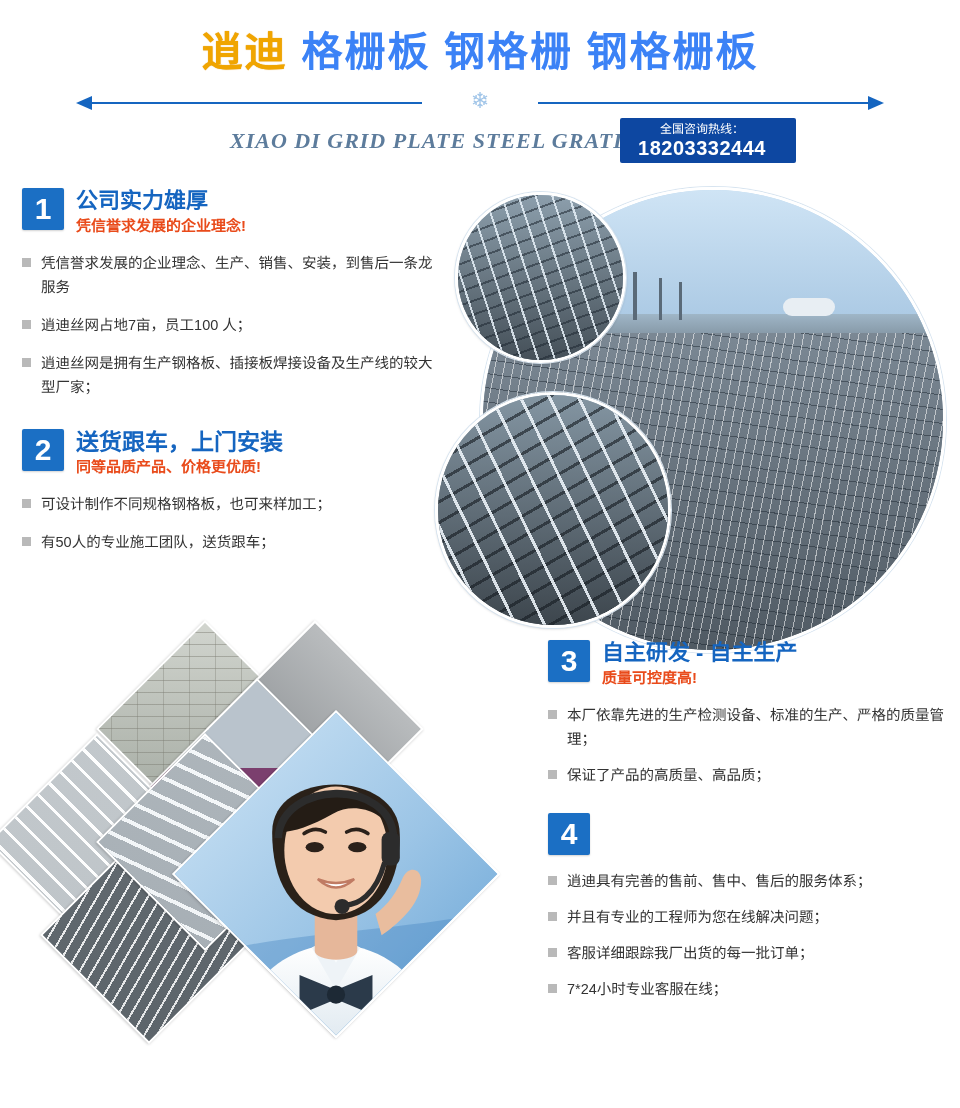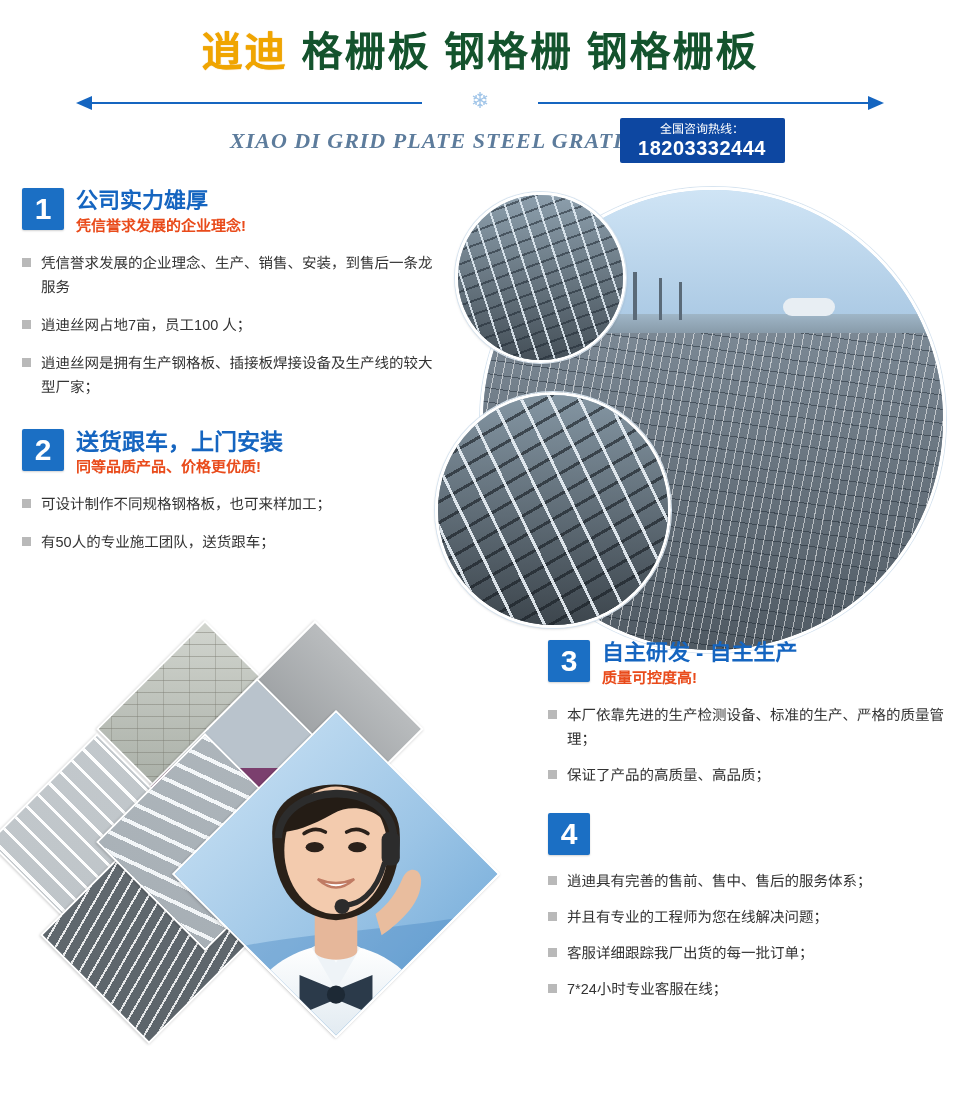--- a/index.html
+++ b/index.html
@@ -29,21 +29,21 @@
     font-size: 41px;
     font-weight: bold;
     letter-spacing: 2px;
     white-space: nowrap;
   }
   .header-title .brand {
     color: #f0a500;
     text-shadow: 0 0 1px #e09000;
   }
   .header-title .rest {
-    color: #14532d;
+    color: #3b82f6;
     margin-left: 14px;
   }
   .divider-row {
     position: relative;
     width: 820px;
     margin: 14px auto 0 auto;
     height: 22px;
   }
   .divider-row .line {
     position: absolute;
@@ -97,21 +97,21 @@
     white-space: nowrap;
   }
   .hotline-box {
     position: absolute;
     left: 620px;
     top: -4px;
     width: 164px;
     background: #0d47a1;
     color: #ffffff;
     text-align: center;
-    padding: 3px 1px 4px 0;
+    padding: 3px 12px 4px 0;
     border-radius: 2px;
   }
   .hotline-label {
     font-size: 12px;
     line-height: 16px;
   }
   .hotline-number {
     font-size: 20px;
     font-weight: bold;
     line-height: 22px;

